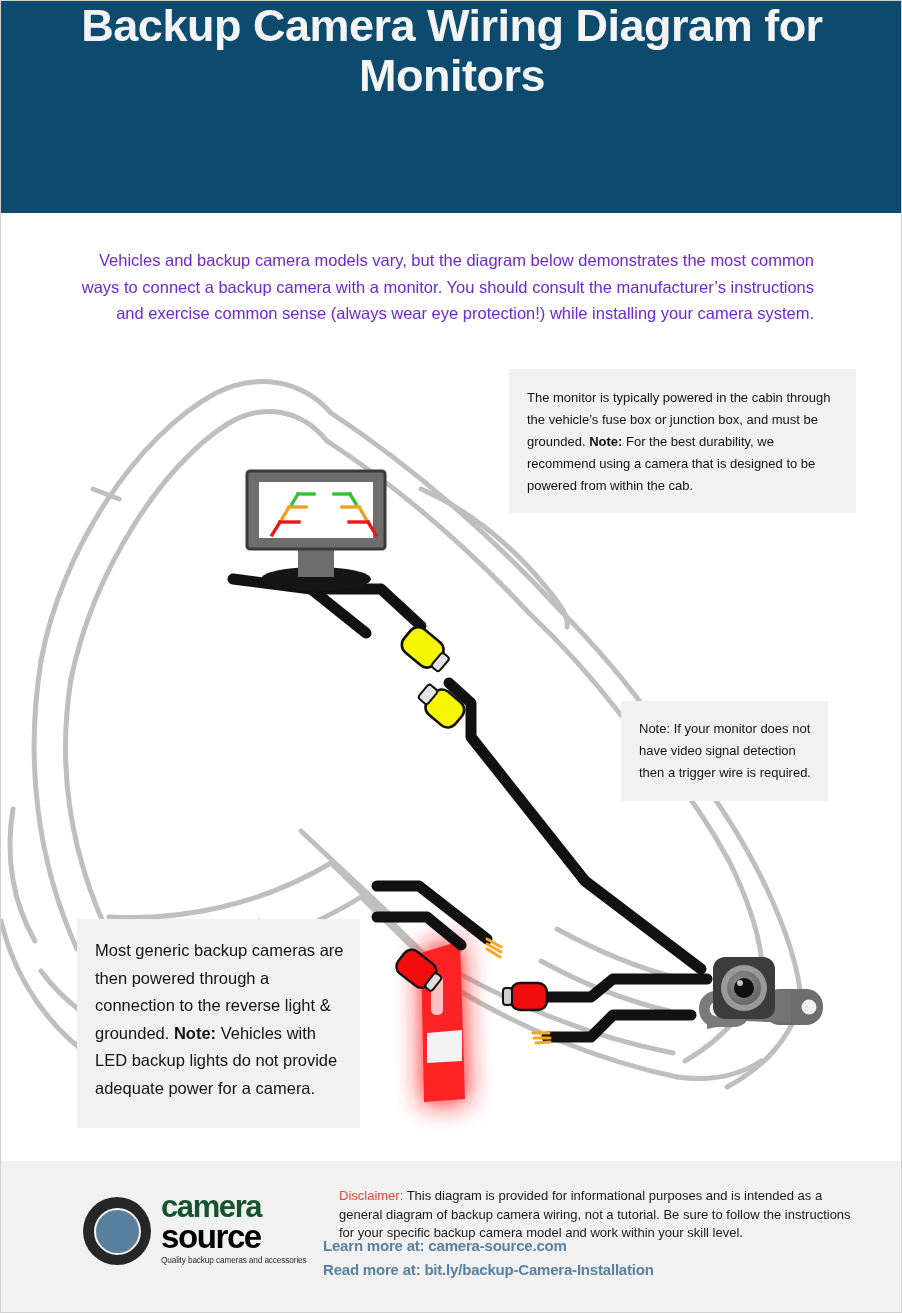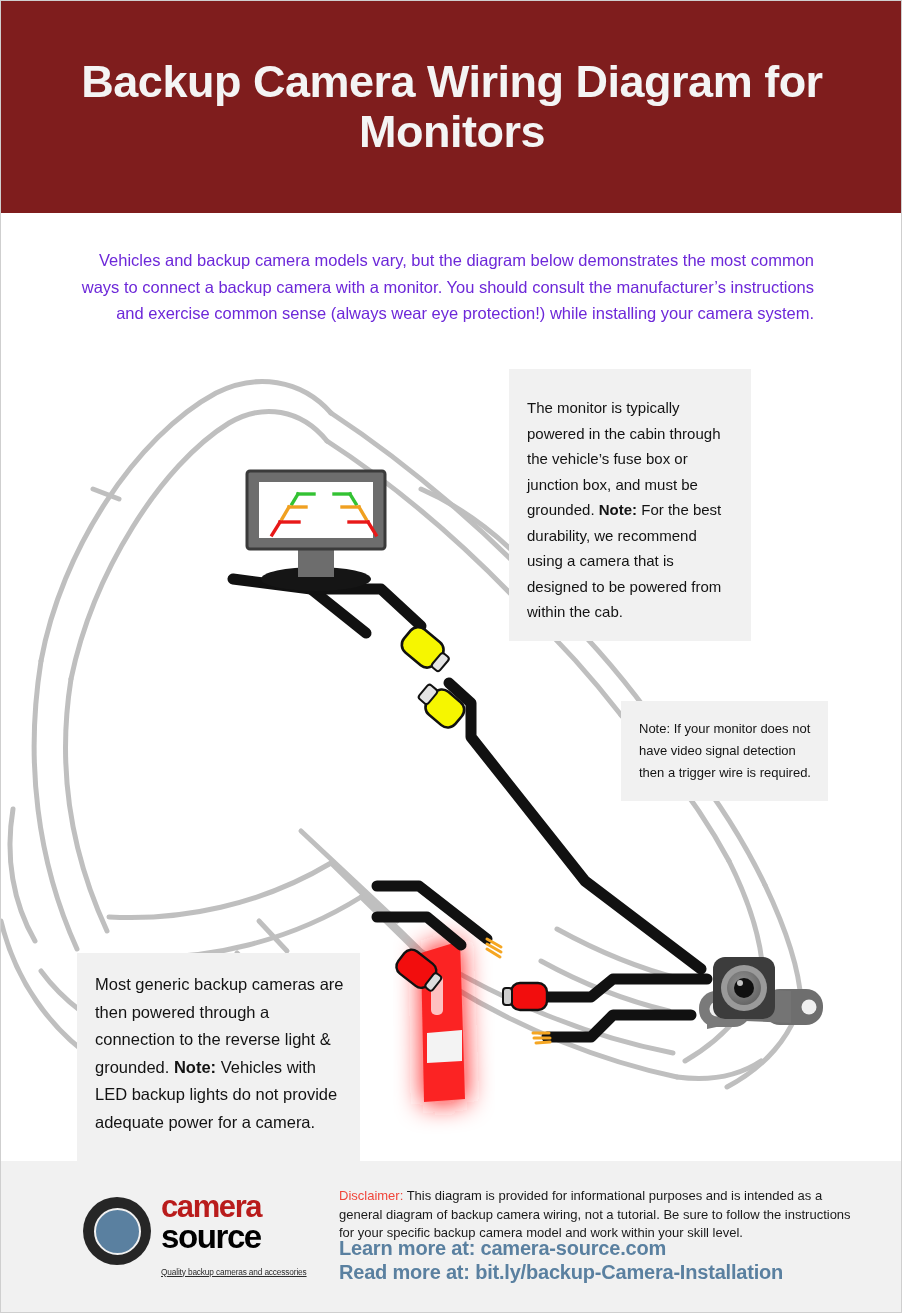--- a/index.html
+++ b/index.html
@@ -15,22 +15,22 @@
     width:902px;height:1313px;
     box-sizing:border-box;
     border:1px solid #cfcfcf;
     background:#ffffff;
     overflow:hidden;
   }
 
   
   .header{
     position:absolute;left:0;top:0;width:902px;height:212px;
-    background:#7f1d1d;
-    display:flex;align-items:center;justify-content:center;
+    background:#0c4a6e;
+    display:flex;justify-content:center;
   }
   .header-title{
     color:#f4f4f4;
     font-size:45px;
     font-weight:bold;
     line-height:1.12;
     text-align:center;
     letter-spacing:-0.5px;
     padding:0 26px;
     white-space:pre-line;
@@ -52,38 +52,38 @@
   .callout{
     position:absolute;
     background:#f1f1f1;
     color:#131313;
     box-sizing:border-box;
   }
   .callout p{margin:0;}
   .callout b{font-weight:bold;}
 
   #callout-monitor-power{
-    left:508px;top:368px;width:242px;
-    padding:26px 16px 16px 18px;
-    font-size:15px;line-height:1.70;
+    left:508px;top:368px;width:347px;
+    padding:18px 16px 16px 18px;
+    font-size:13px;line-height:1.70;
   }
   #callout-rca-cable{
     left:296px;top:648px;width:215px;
     padding:20px 14px 20px 34px;
     font-size:16.5px;line-height:1.72;
   }
   #callout-trigger-wire{
     left:620px;top:700px;width:207px;
     padding:17px 14px 17px 18px;
     font-size:13px;line-height:1.70;
   }
   #callout-reverse-light{
     left:76px;top:918px;width:283px;
     padding:18px 14px 26px 18px;
-    font-size:16.5px;line-height:1.67;margin-top:34px;
+    font-size:16.5px;line-height:1.67;
   }
 
   
   .footer{
     position:absolute;left:0;top:1160px;width:902px;height:153px;
     background:#f1f1f1;
   }
   .logo{
     position:absolute;left:82px;top:1192px;width:230px;height:80px;
   }
@@ -96,41 +96,40 @@
   .logo-lens-inner{
     width:47px;height:47px;border-radius:50%;
     background:#5a80a0;
     border:2px solid #f1f1f1;
     box-sizing:border-box;
   }
   .logo-wordmark{
     position:absolute;left:78px;top:0;width:152px;
   }
   .logo-camera{
-    font-size:31px;font-weight:bold;color:#b91c1c;
+    font-size:31px;font-weight:bold;color:#14532d;
     line-height:0.93;letter-spacing:-1.4px;
   }
   .logo-source{
     font-size:33px;font-weight:bold;color:#000000;
     line-height:0.93;letter-spacing:-1.4px;
   }
   .logo-tagline{
     font-size:8.3px;color:#2b2b2b;letter-spacing:-0.15px;
-    margin-top:14px;
-    text-decoration:underline;
+    margin-top:2px;
   }
 
   .disclaimer{
     position:absolute;left:338px;top:1186px;width:520px;
     font-size:13px;line-height:1.43;color:#1a1a1a;
   }
   .disclaimer-label{color:#f0453a;}
   .footer-link{
-    position:absolute;left:338px;width:520px;
-    font-size:20px;font-weight:bold;color:#5a80a0;
+    position:absolute;left:322px;width:520px;
+    font-size:15px;font-weight:bold;color:#5a80a0;
     letter-spacing:-0.2px;
   }
   #footer-learn-more{top:1236px;}
   #footer-read-more{top:1260px;}
 </style>
 </head>
 <body>
 
 <div class="page">
 

